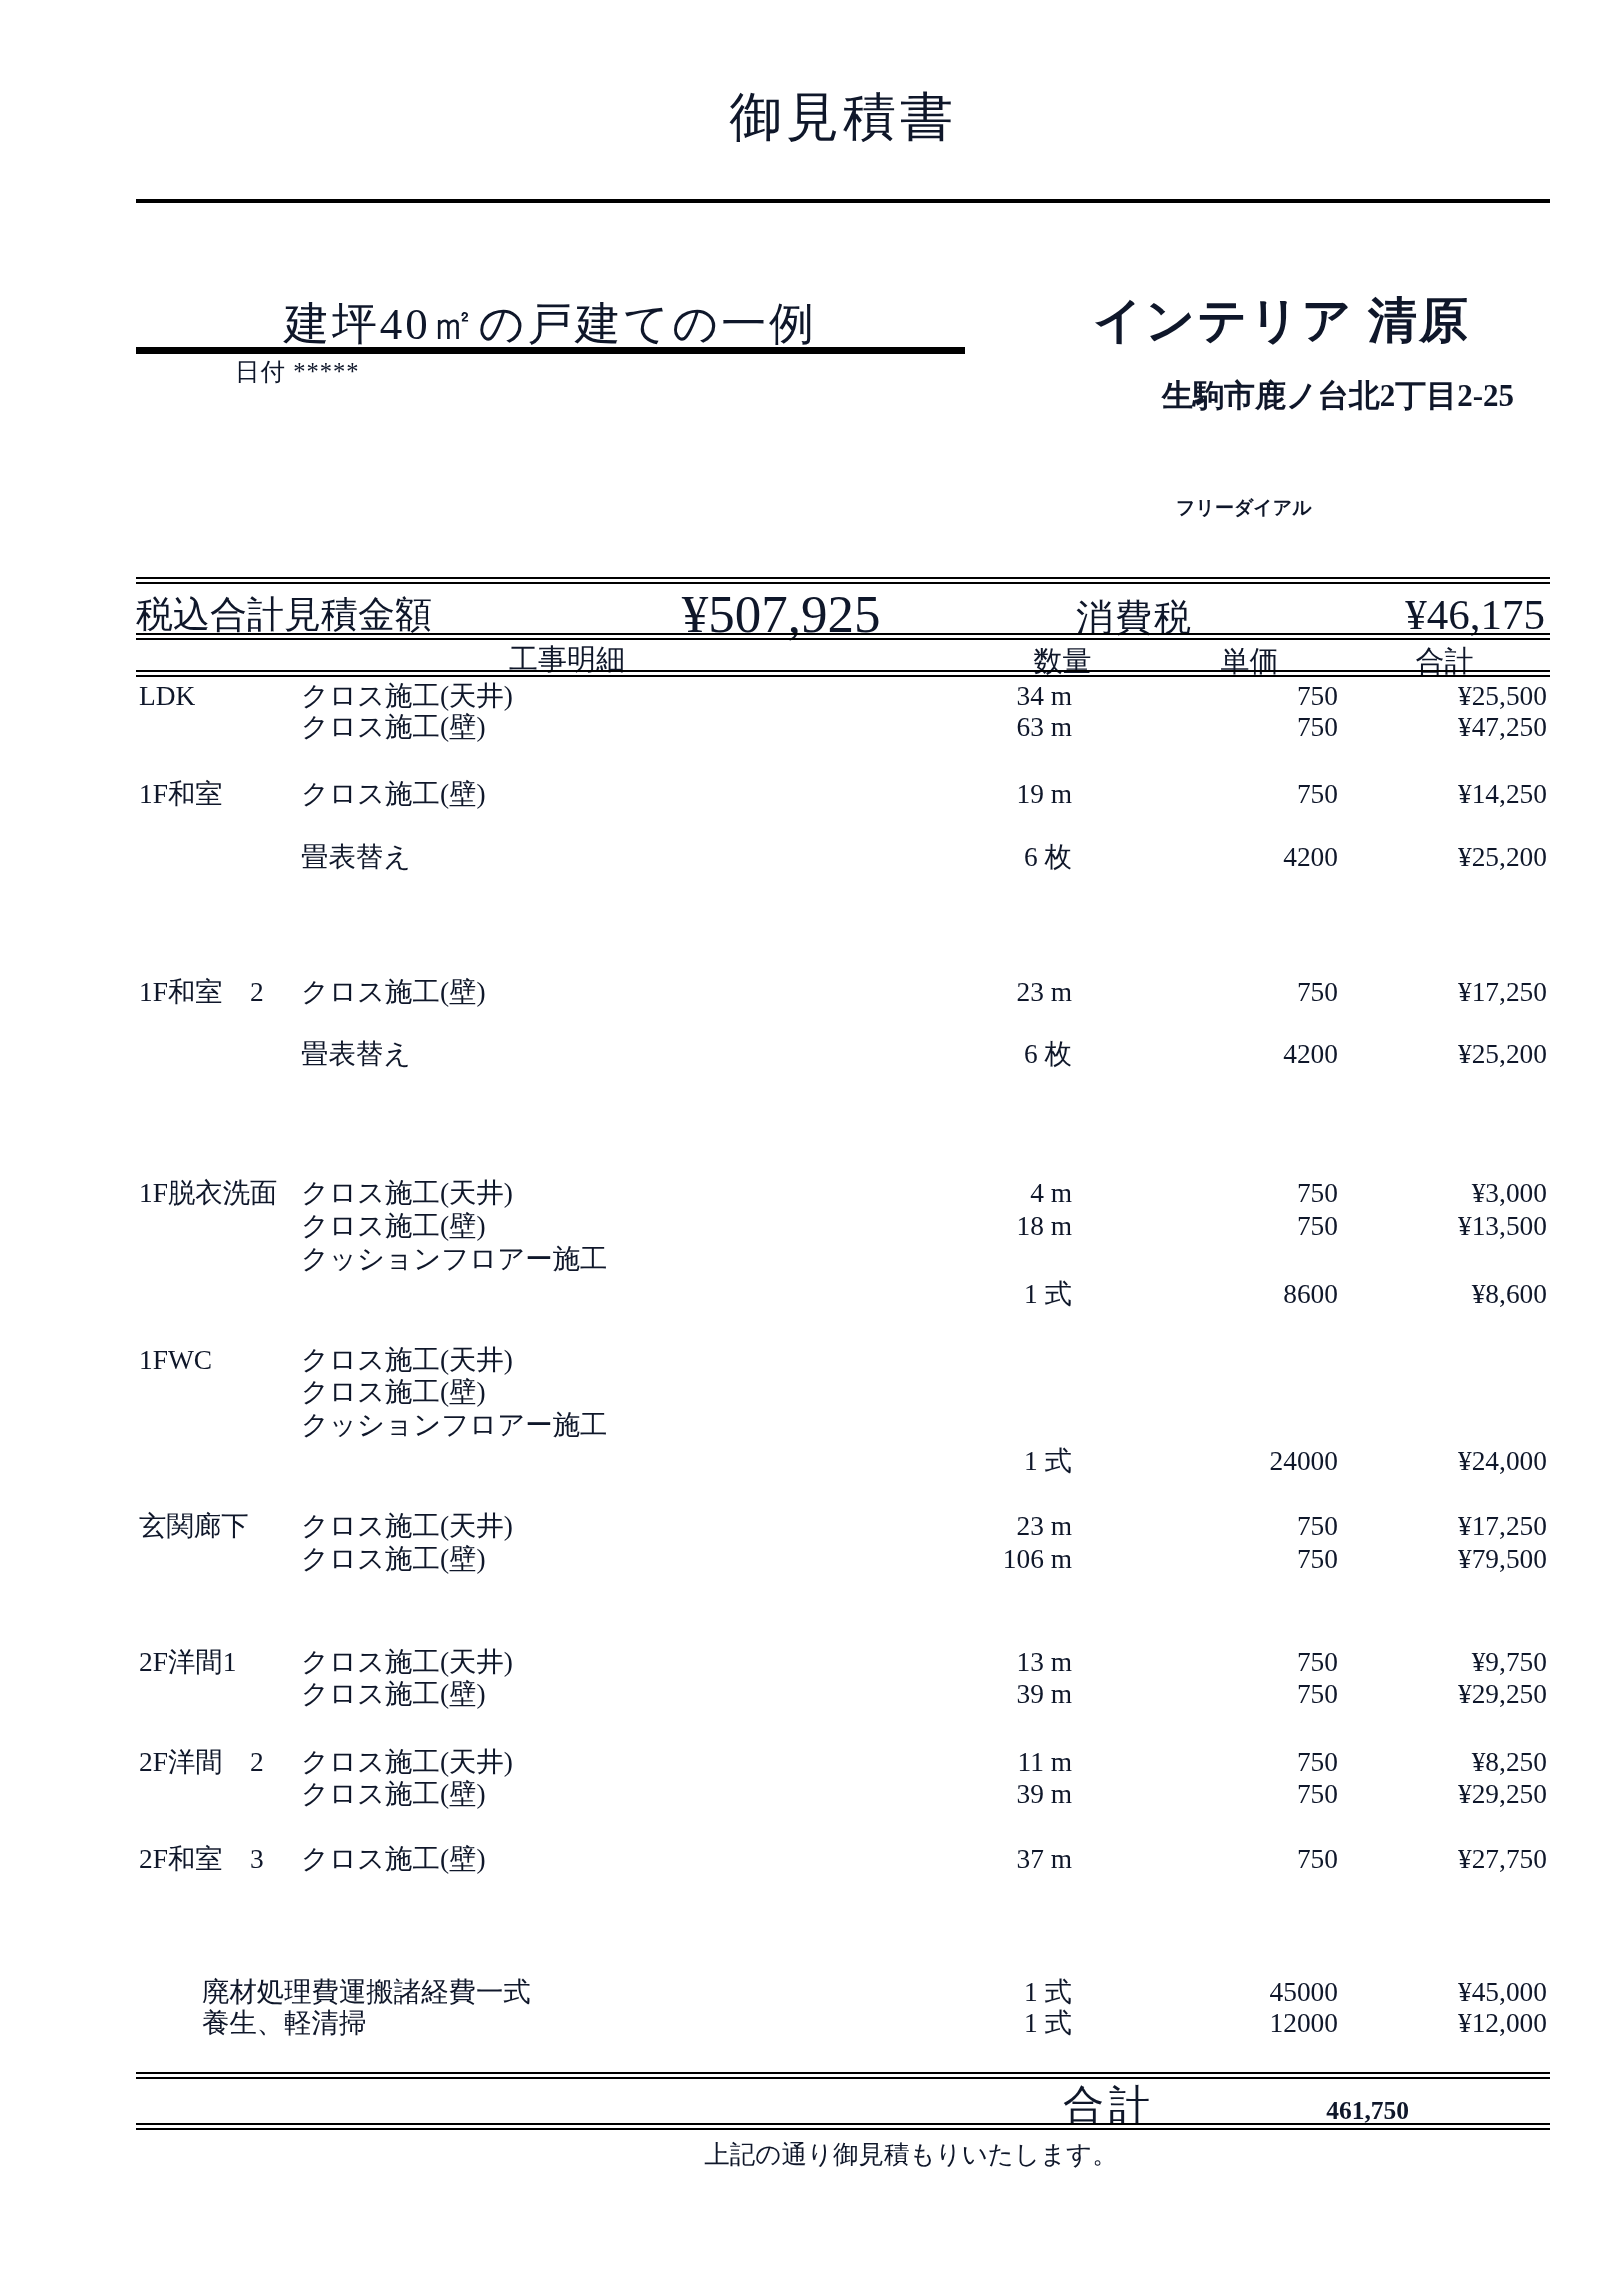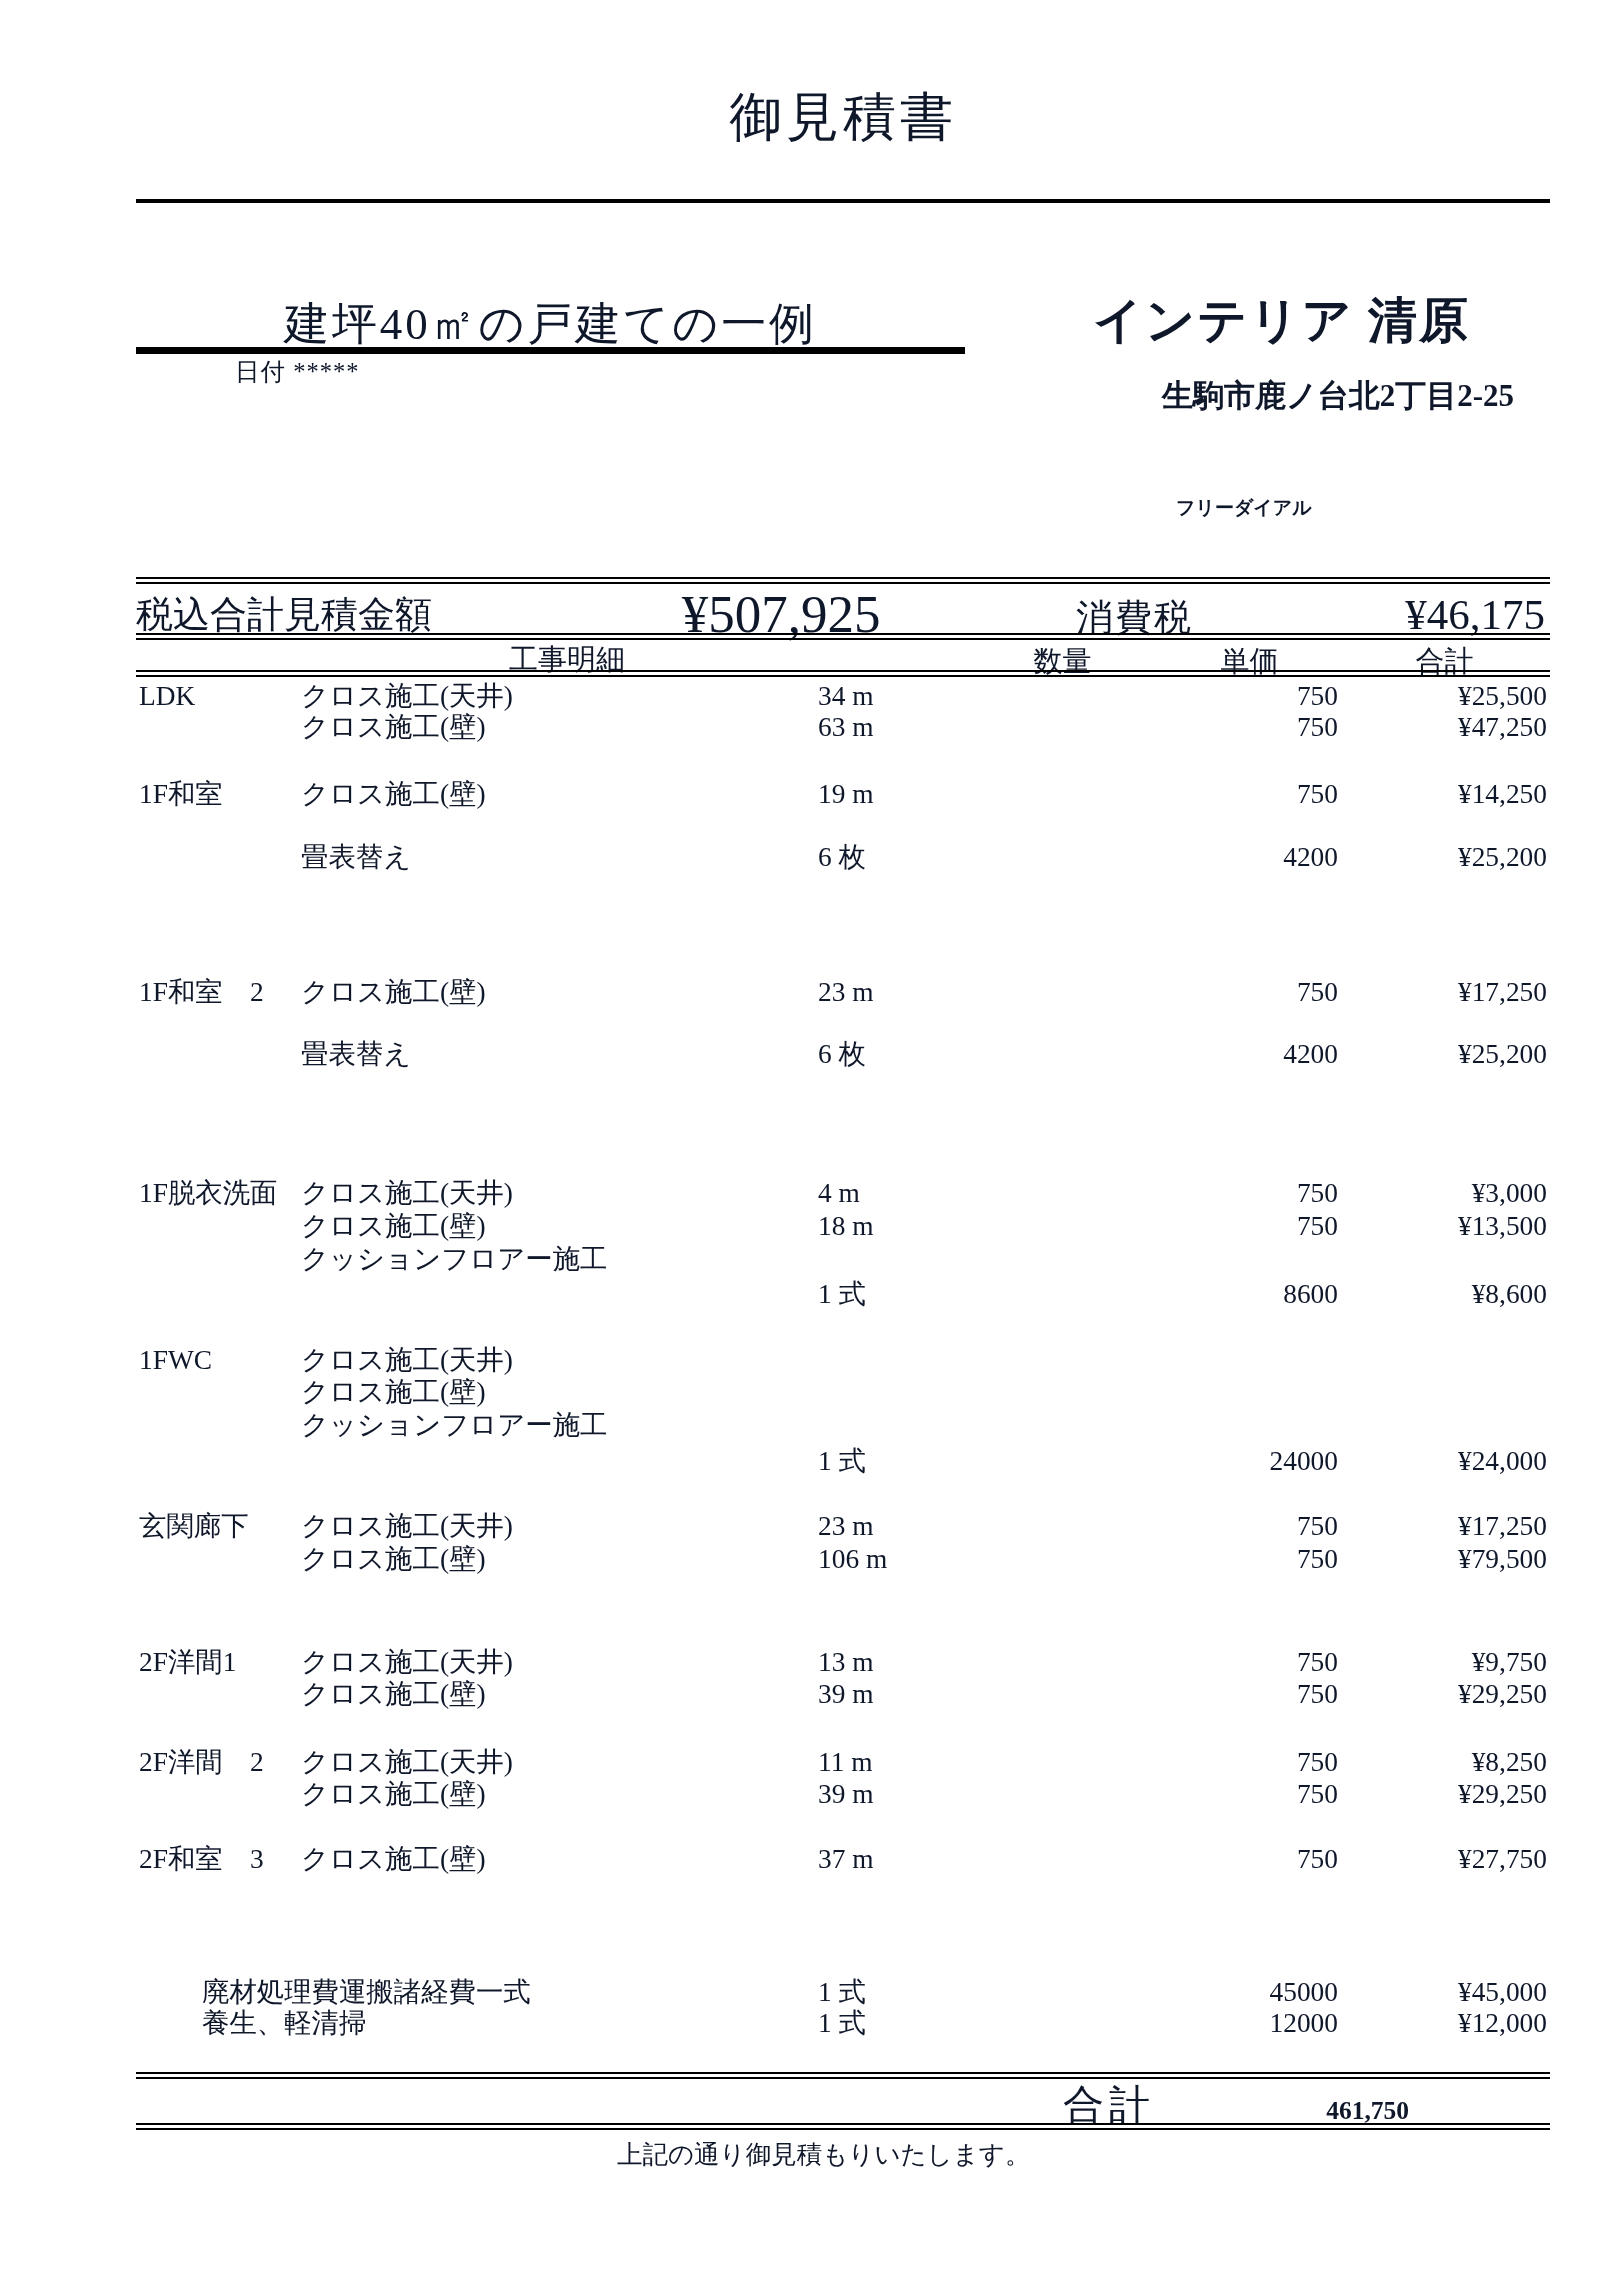--- a/index.html
+++ b/index.html
@@ -38,27 +38,27 @@
   .colhead{font-size:29px;text-align:center;}
   .ch-detail{top:640px;left:420px;width:294px;}
   .ch-qty{top:642px;left:989px;width:147px;}
   .ch-price{top:642px;left:1176px;width:147px;}
   .ch-total{top:642px;left:1371px;width:147px;}
   
   .row{position:absolute;left:0;width:1621px;height:33px;line-height:33px;font-size:27.4px;}
   .c-room{position:absolute;left:139px;width:255px;white-space:nowrap;}
   .c-desc{position:absolute;left:301px;width:588px;white-space:nowrap;}
   .c-desc.indent{left:202px;}
-  .c-qty{position:absolute;left:818px;width:294px;}
+  .c-qty{position:absolute;left:778px;width:294px;text-align:right;}
   .c-price{position:absolute;left:1142px;width:196px;text-align:right;}
   .c-total{position:absolute;left:1253px;width:294px;text-align:right;}
   
   .grand-label{top:2078px;left:1063px;font-size:41px;letter-spacing:4.9px;}
   .grand-value{top:2096px;left:1115px;width:294px;text-align:right;font-size:25.5px;font-weight:bold;}
-  .footer-note{top:2137px;left:617px;width:588px;text-align:left;font-size:25.5px;}
+  .footer-note{top:2137px;left:617px;width:588px;text-align:center;font-size:25.5px;}
 </style>
 </head>
 <body>
 
 <div id="page">
 
   <div class="abs doc-title">御見積書</div>
   <div class="rule rule-single r-title"></div>
 
   <div class="abs doc-subtitle">建坪40㎡の戸建ての一例</div>

